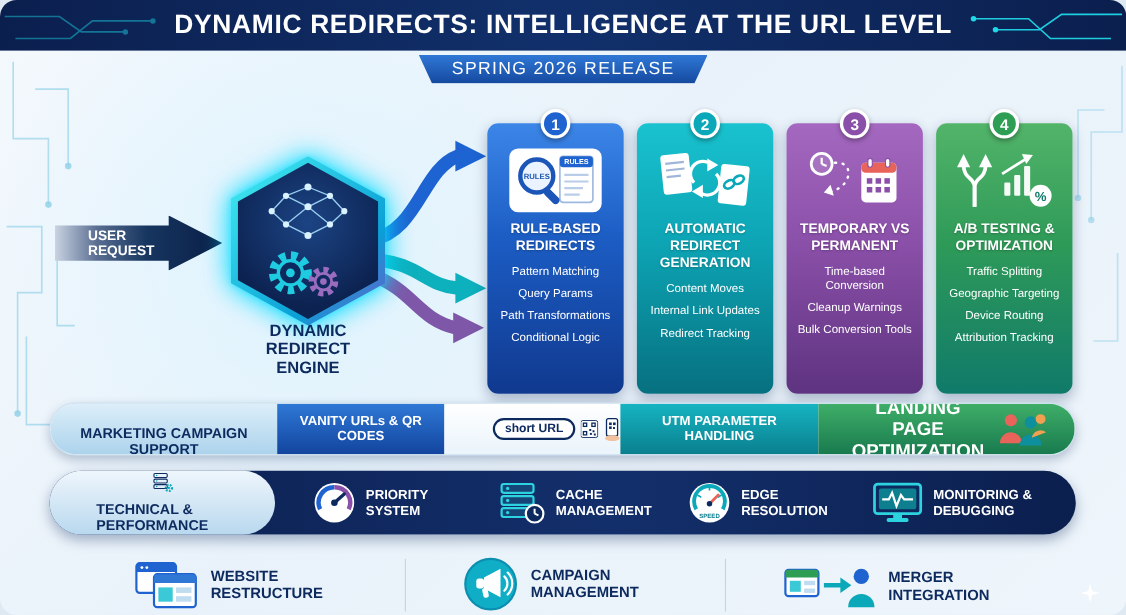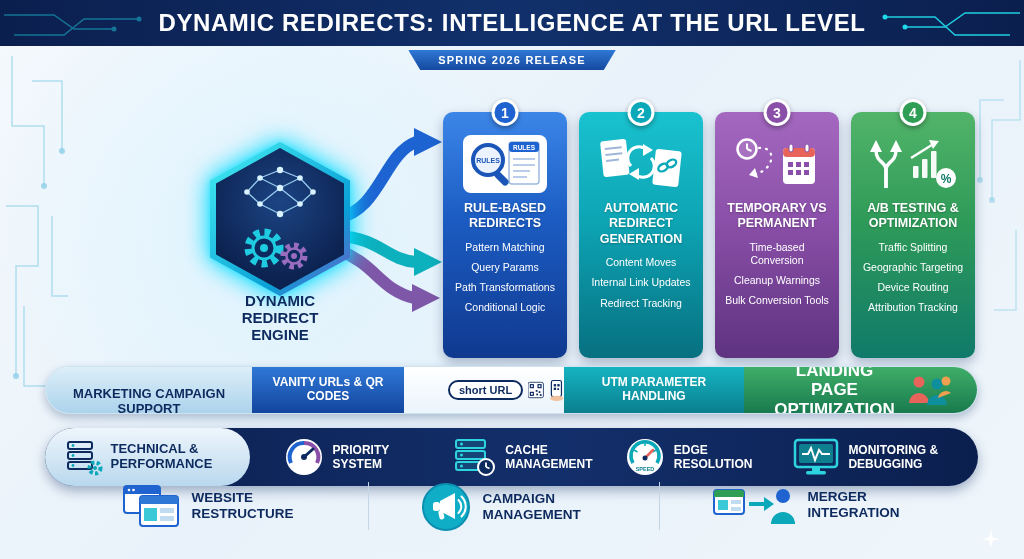--- a/index.html
+++ b/index.html
@@ -1,32 +1,33 @@
 <!DOCTYPE html>
 <html><head>
 <meta charset="utf-8">
 <style>
   * { margin:0; padding:0; box-sizing:border-box; }
   body { font-family:"Liberation Sans", sans-serif; background:#dfe9f2; }
   .canvas { position:relative; width:1024px; height:559px; overflow:hidden;
     background:
       radial-gradient(circle at 270px 230px, rgba(222,244,255,.95) 0%, rgba(222,244,255,0) 34%),
       linear-gradient(135deg,#f4f9fd 0%, #e9f2fa 45%, #eef5fb 100%);
+    border-radius: 15px;
   }
   
   .topbar { position:absolute; top:0; left:0; width:1024px; height:46px; z-index:5;
     background:linear-gradient(90deg,#0b1f4e 0%, #11306b 50%, #0b1f4e 100%);
     display:flex; align-items:center; justify-content:center; }
   .topbar h1 { color:#ffffff; font-size:24px; font-weight:bold; letter-spacing:.6px; white-space:nowrap; }
   .hdr-circuit { position:absolute; top:3px; }
   .hdr-circuit.right { right:4px; }
   .hdr-circuit.left { left:4px; opacity:.45; }
   .badge { position:absolute; top:50px; left:50%; transform:translateX(-50%); z-index:5;
-    background:linear-gradient(180deg,#2f78d6,#15499f); color:#fff; font-weight:bold;
-    font-size:11px; letter-spacing:1.2px; padding:4px 30px; white-space:nowrap;
+    background:linear-gradient(180deg,#2f78d6,#15499f); color:#fff; font-weight:normal;
+    font-size:16px; letter-spacing:1.2px; padding:4px 30px; white-space:nowrap;
     clip-path:polygon(0 0,100% 0,calc(100% - 12px) 100%,12px 100%);
     box-shadow:0 2px 6px rgba(13,42,94,.35);text-align:center; }
   
   .deco { position:absolute; z-index:0; }
   .deco-left { left:0; top:56px; }
   .deco-right { right:0; top:60px; }
   .sparkle { position:absolute; left:982px; top:530px; width:18px; height:18px; background:#ffffff; z-index:6;
     clip-path:polygon(50% 0,60% 40%,100% 50%,60% 60%,50% 100%,40% 60%,0 50%,40% 40%);
     filter:drop-shadow(0 0 4px rgba(255,255,255,.9)); }
   
@@ -83,28 +84,28 @@
   .chev { position:absolute; top:17px; width:13px; height:13px; transform:rotate(45deg); z-index:4; }
   .chev1 { left:352px; border-top:5px solid #15499f; border-right:5px solid #15499f; }
   .chev2 { left:512px; border-top:5px solid #0aa8b8; border-right:5px solid #0aa8b8; }
   .chev3 { left:692px; border-top:5px solid #ffffff; border-right:5px solid #ffffff; }
   
   .tech-bar { position:absolute; left:45px; top:428px; width:933px; height:58px; z-index:3;
     border-radius:29px; background:linear-gradient(90deg,#0b1f4e,#132f6b 55%,#0b1f4e);
     display:flex; align-items:center; box-shadow:0 5px 12px rgba(13,42,94,.35); }
   .tech-label { width:205px; height:58px; border-radius:29px;
     background:linear-gradient(180deg,#eef6fc,#b9d8ee);
-    display:flex; align-items:center; justify-content:center; gap:8px; }
+    display:flex; align-items:center; justify-content:center; gap:8px;flex-direction:column; }
   .tech-label span { color:#0d2a5e; font-weight:bold; font-size:13px; width:120px; line-height:1.15; }
   .tech-items { flex:1; display:flex; justify-content:space-evenly; align-items:center; padding:0 10px; }
   .tech-item { display:flex; align-items:center; gap:9px; }
   .tech-item > span { color:#fff; font-weight:bold; font-size:12px; width:96px; line-height:1.18; }
   
-  .bottom-row { position:absolute; left:70px; right:40px; top:482px; height:62px; z-index:3;
-    display:flex; align-items:flex-start; justify-content:space-evenly; }
+  .bottom-row { position:absolute; left:70px; right:40px; top:494px; height:62px; z-index:3;
+    display:flex; align-items:flex-end; justify-content:space-evenly; }
   .use-case { display:flex; align-items:center; gap:12px; }
   .use-case > span { color:#0d2a5e; font-weight:bold; font-size:13.5px; width:125px; line-height:1.2; }
   .vdiv { width:1px; height:48px; background:#c3d4e4; }
 </style>
 </head>
 <body>
 
 <div class="canvas">
 
   <svg class="deco deco-left" width="72" height="370" viewBox="0 0 72 370">
@@ -148,20 +149,23 @@
       <g stroke="#1fd8e8" stroke-width="1.5" fill="none" opacity="0.95">
           <path d="M150 10 H95 L75 24 H35"></path>
           <path d="M140 32 H85 L65 14 H15"></path>
         </g>
       <circle cx="35" cy="24" r="2.5" fill="#1fd8e8"></circle>
         <circle cx="15" cy="14" r="2.5" fill="#1fd8e8"></circle>
     </svg>
   </header>
   <div class="badge">SPRING 2026 RELEASE</div>
 
+  <div class="user-arrow">
+    <span>USER REQUEST</span>
+  </div>
 
   <div class="hex-wrap">
     <div class="hex-outer">
         <div class="hex-inner">
       <svg width="112" height="122" viewBox="0 0 112 122">
         <g stroke="#a8e0ff" stroke-width="1.2" opacity="0.9">
           <line x1="56" y1="12" x2="36" y2="20"></line>
               <line x1="56" y1="12" x2="76" y2="20"></line>
           <line x1="36" y1="20" x2="23" y2="34"></line>
               <line x1="36" y1="20" x2="56" y2="30"></line>

